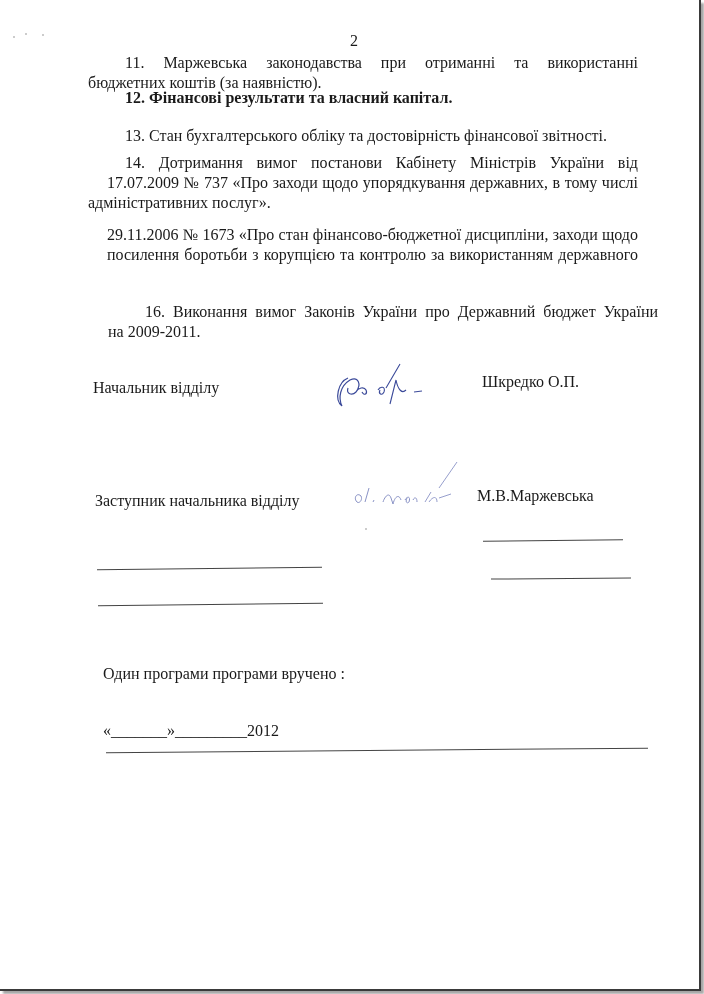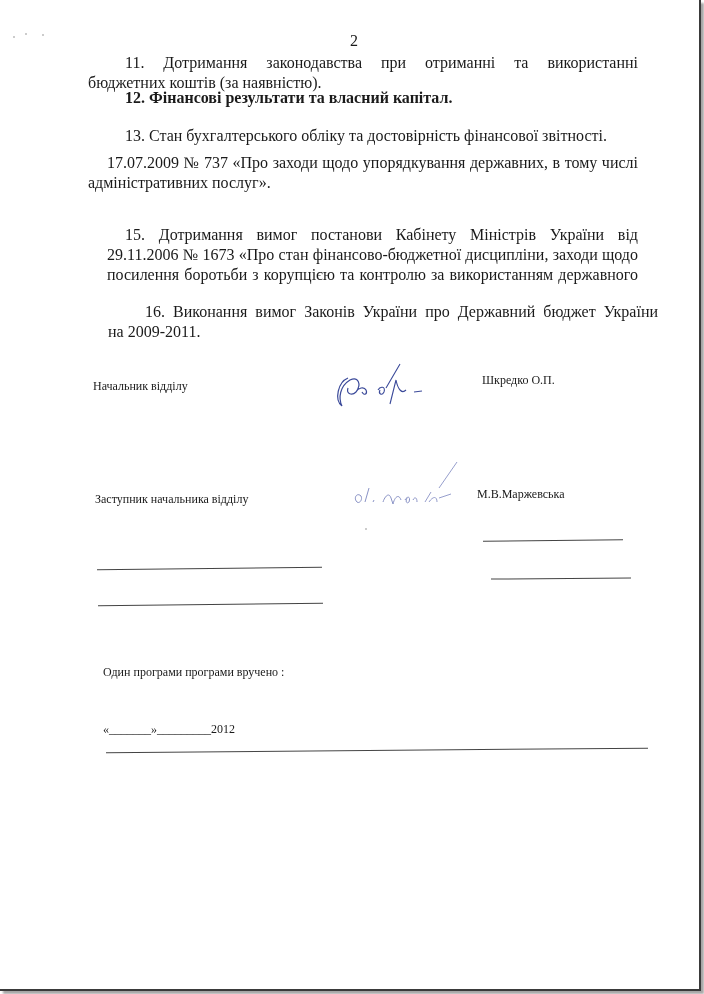--- a/index.html
+++ b/index.html
@@ -11,52 +11,52 @@
       box-shadow: 3px 3px 2px rgba(0,0,0,0.35);
       font-family: "Liberation Serif", "DejaVu Serif", serif;
       color: #1a1a1a;
     }
     .abs { position: absolute; white-space: nowrap; }
     .pn { left: 350px; top: 32px; font-size: 16px; }
     .para { position: absolute; left: 88px; width: 550px; font-size: 16px; line-height: 20px; }
     .para .first { display: block; text-indent: 37px; text-align: justify; text-align-last: justify; }
     .para .rest { display: block; }
     .para .jl { display: block; text-align: justify; text-align-last: justify; margin-left: 19px; }
-    .txt { font-size: 12px; }
+    .txt { font-size: 16px; }
     .line { position: absolute; height: 0; border-top: 1.3px solid #444; }
     .sig { position: absolute; }
     .speck { position: absolute; background: #bbb; width: 2px; height: 2px; border-radius: 1px; }
   </style>
 </head>
 <body>
 
 <div class="page">
 
   <div class="abs pn">2</div>
 
   <div class="para" style="top:53px;">
-    <span class="first"><span>11.</span> <span>Дотримання законодавства при отриманні та використанні</span></span>
+    <span class="first"><span>11.</span> <span>Маржевська законодавства при отриманні та використанні</span></span>
     <span class="rest">бюджетних коштів (за наявністю).</span>
   </div>
 
   <div class="para" style="top:88px;font-weight:bold;">
     <span style="display:block;padding-left:37px;"><span>12.</span> <span>Фінансові результати та власний капітал.</span></span>
   </div>
 
   <div class="para" style="top:126px;">
     <span style="display:block;padding-left:37px;"><span>13.</span> <span>Стан бухгалтерського обліку та достовірність фінансової звітності.</span></span>
   </div>
 
   <div class="para" style="top:153px;">
+    <span class="first"><span>14.</span> <span>Дотримання вимог постанови Кабінету Міністрів України від</span></span>
     <span class="jl">17.07.2009 № 737 «Про заходи щодо упорядкування державних, в тому числі</span>
     <span class="rest">адміністративних послуг».</span>
   </div>
 
   <div class="para" style="top:225px;">
-    <span class="first"><span>15.</span> <span>Дотримання вимог постанови Кабінету Міністрів України від</span></span>
     <span class="jl">29.11.2006 № 1673 «Про стан фінансово-бюджетної дисципліни, заходи щодо</span>
     <span class="jl">посилення боротьби з корупцією та контролю за використанням державного</span>
   </div>
 
   <div class="para" style="top:302px;margin-left:20px;">
     <span class="first"><span>16.</span> <span>Виконання вимог Законів України про Державний бюджет України</span></span>
     <span class="rest">на 2009-2011.</span>
   </div>
 
   <div class="abs txt" style="left:93px; top:379px;">Начальник відділу</div>

